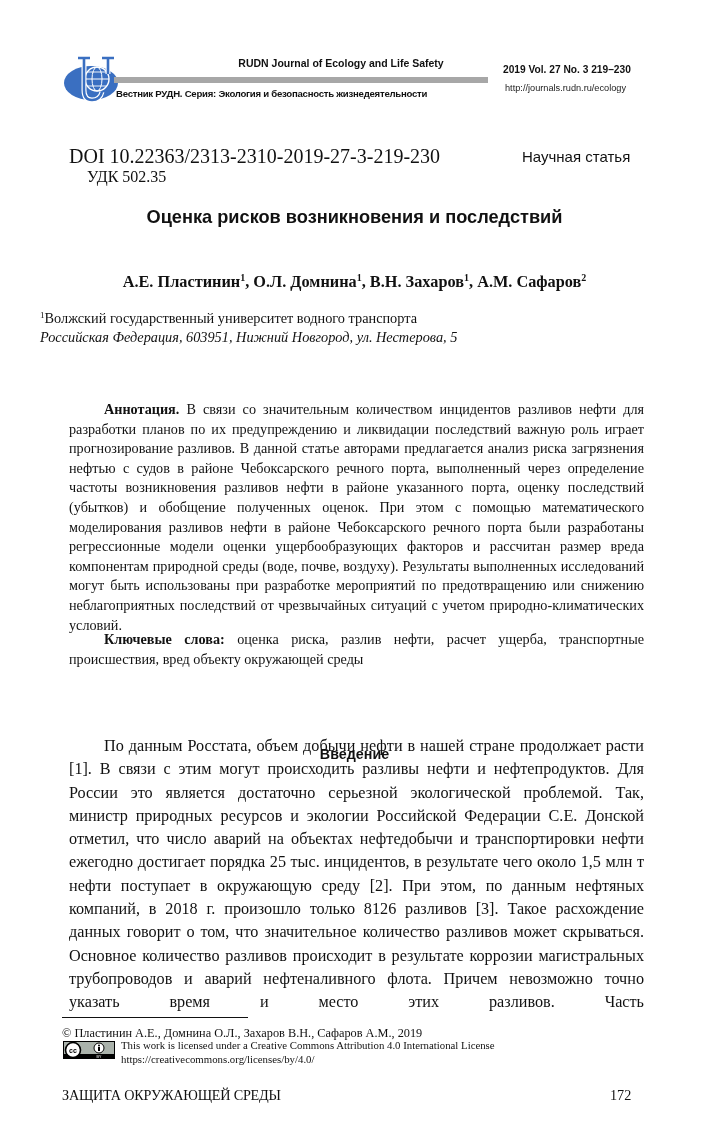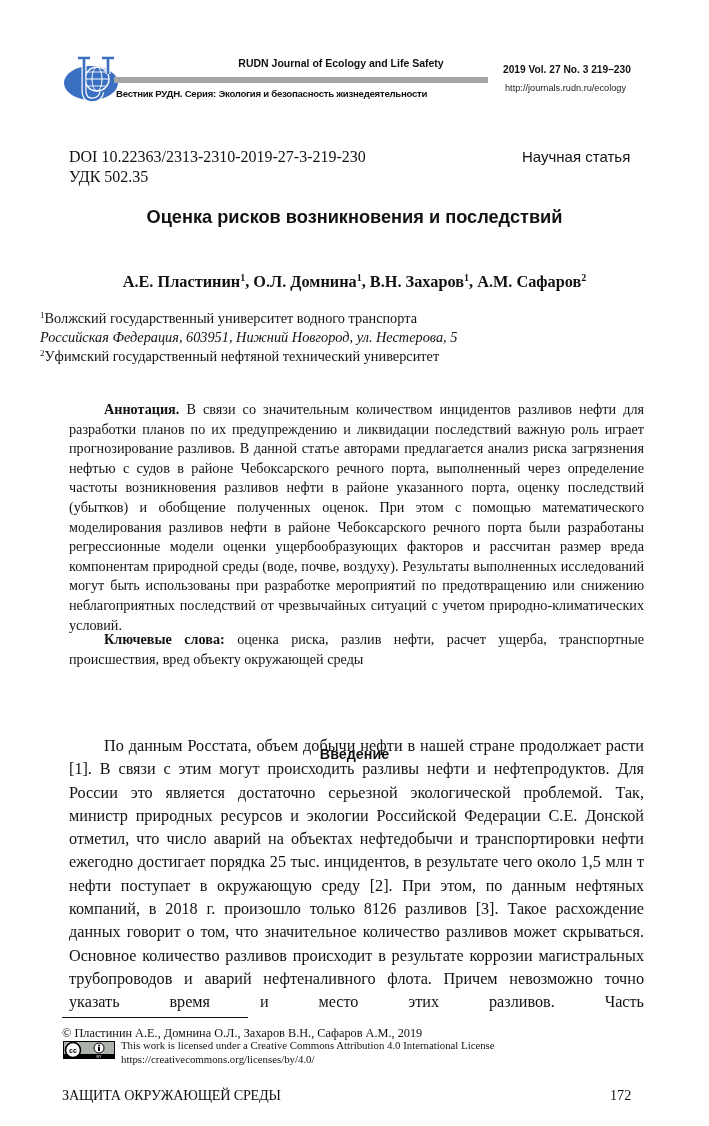--- a/index.html
+++ b/index.html
@@ -8,22 +8,22 @@
 
   
   .logo { left: 62px; top: 52px; width: 58px; height: 54px; }
   .journal-en { left: 196px; top: 57px; width: 290px; font-family: "Liberation Sans", sans-serif; font-weight: bold; font-size: 10.5px; text-align: center; }
   .header-bar { left: 114px; top: 77px; width: 374px; height: 6px; background: #a7a7a7; }
   .journal-ru { left: 116px; top: 88px; width: 380px; font-family: "Liberation Sans", sans-serif; font-weight: bold; font-size: 9.6px; letter-spacing: -0.25px; white-space: nowrap; }
   .issue { left: 503px; top: 64px; font-family: "Liberation Sans", sans-serif; font-weight: bold; font-size: 10.2px; white-space: nowrap; }
   .url { left: 505px; top: 83px; font-family: "Liberation Sans", sans-serif; font-size: 9.2px; color: #222; white-space: nowrap; }
 
   
-  .doi { left: 69px; top: 146px; font-family: "Liberation Serif", serif; font-size: 16px; line-height: 21px; white-space: nowrap; }
-  .udk { left: 69px; top: 166px; font-family: "Liberation Serif", serif; font-size: 16px; line-height: 21px; white-space: nowrap; }
+  .doi { left: 69px; top: 146px; font-family: "Liberation Serif", serif; font-size: 20px; line-height: 21px; white-space: nowrap; }
+  .udk { left: 87px; top: 166px; font-family: "Liberation Serif", serif; font-size: 16px; line-height: 21px; white-space: nowrap; }
   .article-type { left: 522px; top: 146px; font-family: "Liberation Sans", sans-serif; font-size: 15px; line-height: 21px; white-space: nowrap; }
 
   
   .title { left: 40px; top: 205px; width: 629px; text-align: center; font-family: "Liberation Sans", sans-serif; font-weight: bold; font-size: 18.2px; line-height: 24px; }
 
   .authors { left: 40px; top: 272px; width: 629px; text-align: center; font-family: "Liberation Serif", serif; font-weight: bold; font-size: 16.3px; }
   .authors sup { font-size: 10px; vertical-align: 6px; line-height: 0; }
 
   .affil { left: 40px; width: 629px; font-family: "Liberation Serif", serif; font-size: 14.3px; line-height: 19px; }
   .affil sup { font-size: 9px; vertical-align: 5px; line-height: 0; }
@@ -84,21 +84,20 @@
   <span>О.Л. Домнина</span><sup>1</sup>,
   <span>В.Н. Захаров</span><sup>1</sup>,
   <span>А.М. Сафаров</span><sup>2</sup>
 </div>
 
 <div class="abs affil" style="top:309px;">
   <div><sup>1</sup><span>Волжский государственный университет водного транспорта</span></div>
   <div><i>Российская Федерация, 603951, Нижний Новгород, ул. Нестерова, 5</i></div>
 </div>
 <div class="abs affil" style="top:347px;">
-  <div><sup>2</sup><span>Уфимский государственный нефтяной технический университет</span></div>
 </div>
 
 <div class="abs block" style="top:400px;">
   <span class="indent"></span><b>Аннотация.</b>
   <span>В связи со значительным количеством инцидентов разливов нефти для разработки планов по их предупреждению и ликвидации последствий важную роль играет прогнозирование разливов. В данной статье авторами предлагается анализ риска загрязнения нефтью с судов в районе Чебоксарского речного порта, выполненный через определение частоты возникновения разливов нефти в районе указанного порта, оценку последствий (убытков) и обобщение полученных оценок. При этом с помощью математического моделирования разливов нефти в районе Чебоксарского речного порта были разработаны регрессионные модели оценки ущербообразующих факторов и рассчитан размер вреда компонентам природной среды (воде, почве, воздуху). Результаты выполненных исследований могут быть использованы при разработке мероприятий по предотвращению или снижению неблагоприятных последствий от чрезвычайных ситуаций с учетом природно-климатических условий.</span>
 </div>
 
 <div class="abs block" style="top:630px;">
   <span class="indent"></span><b>Ключевые слова:</b>
   <span>оценка риска, разлив нефти, расчет ущерба, транспортные происшествия, вред объекту окружающей среды</span>

